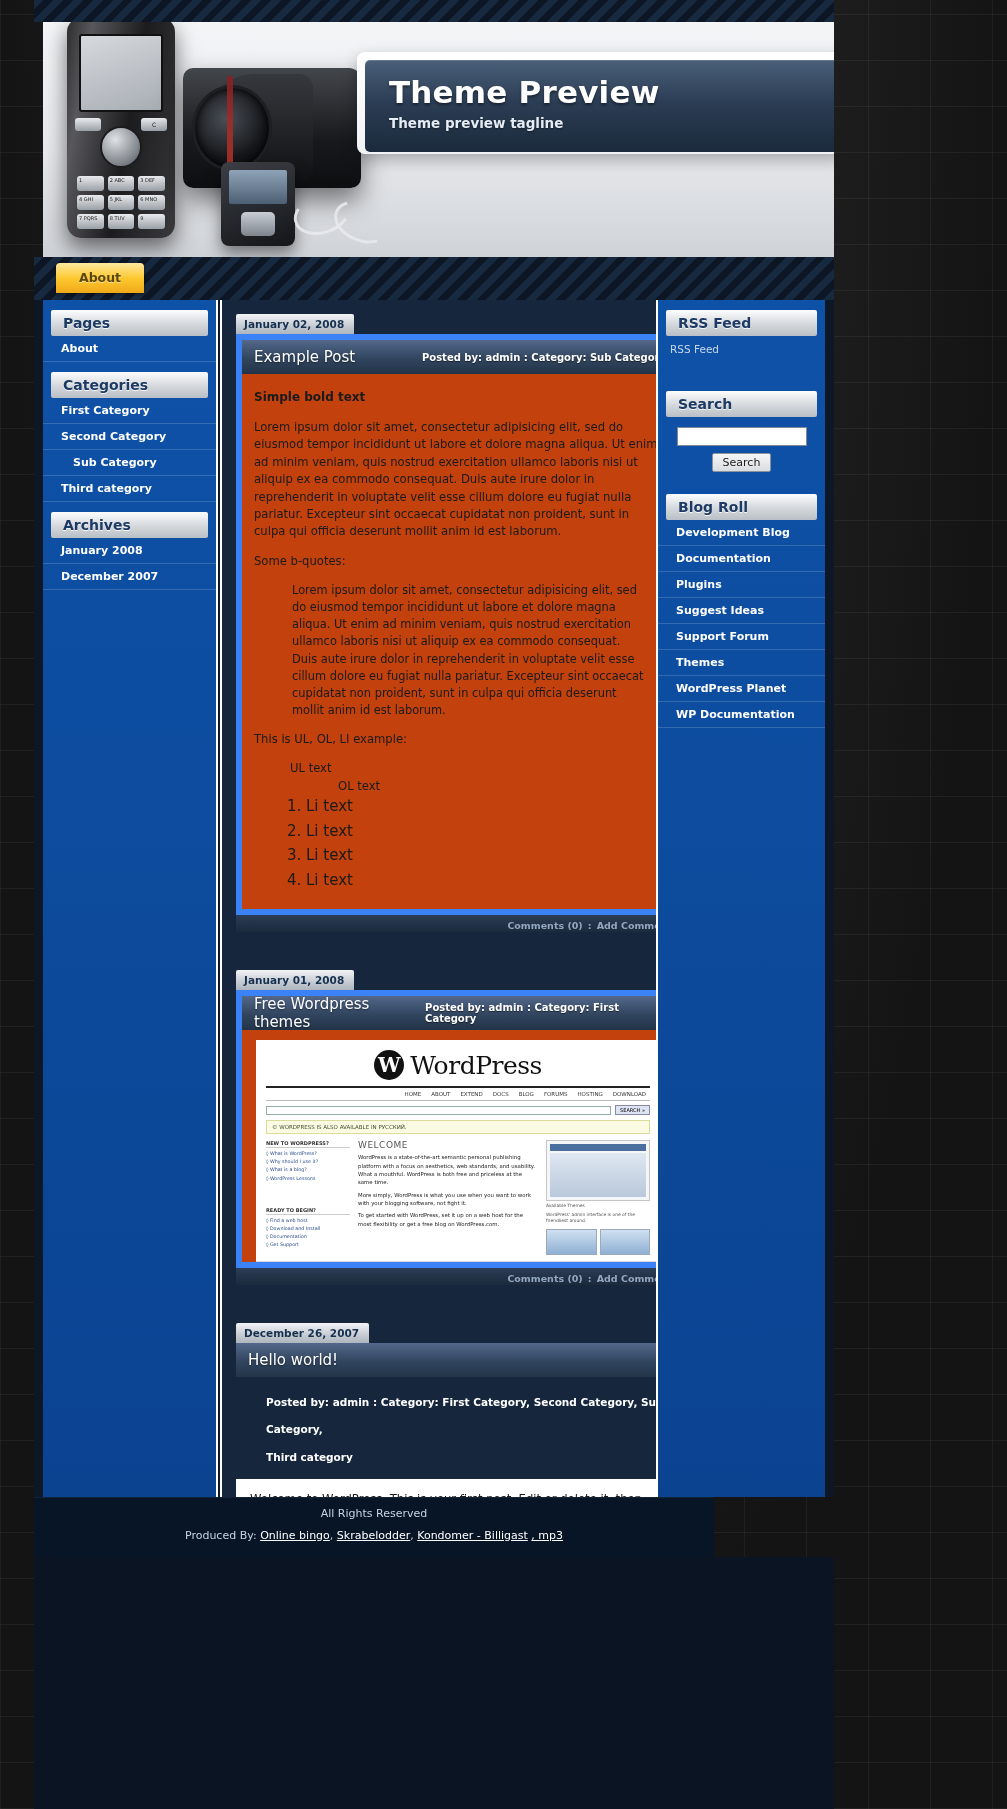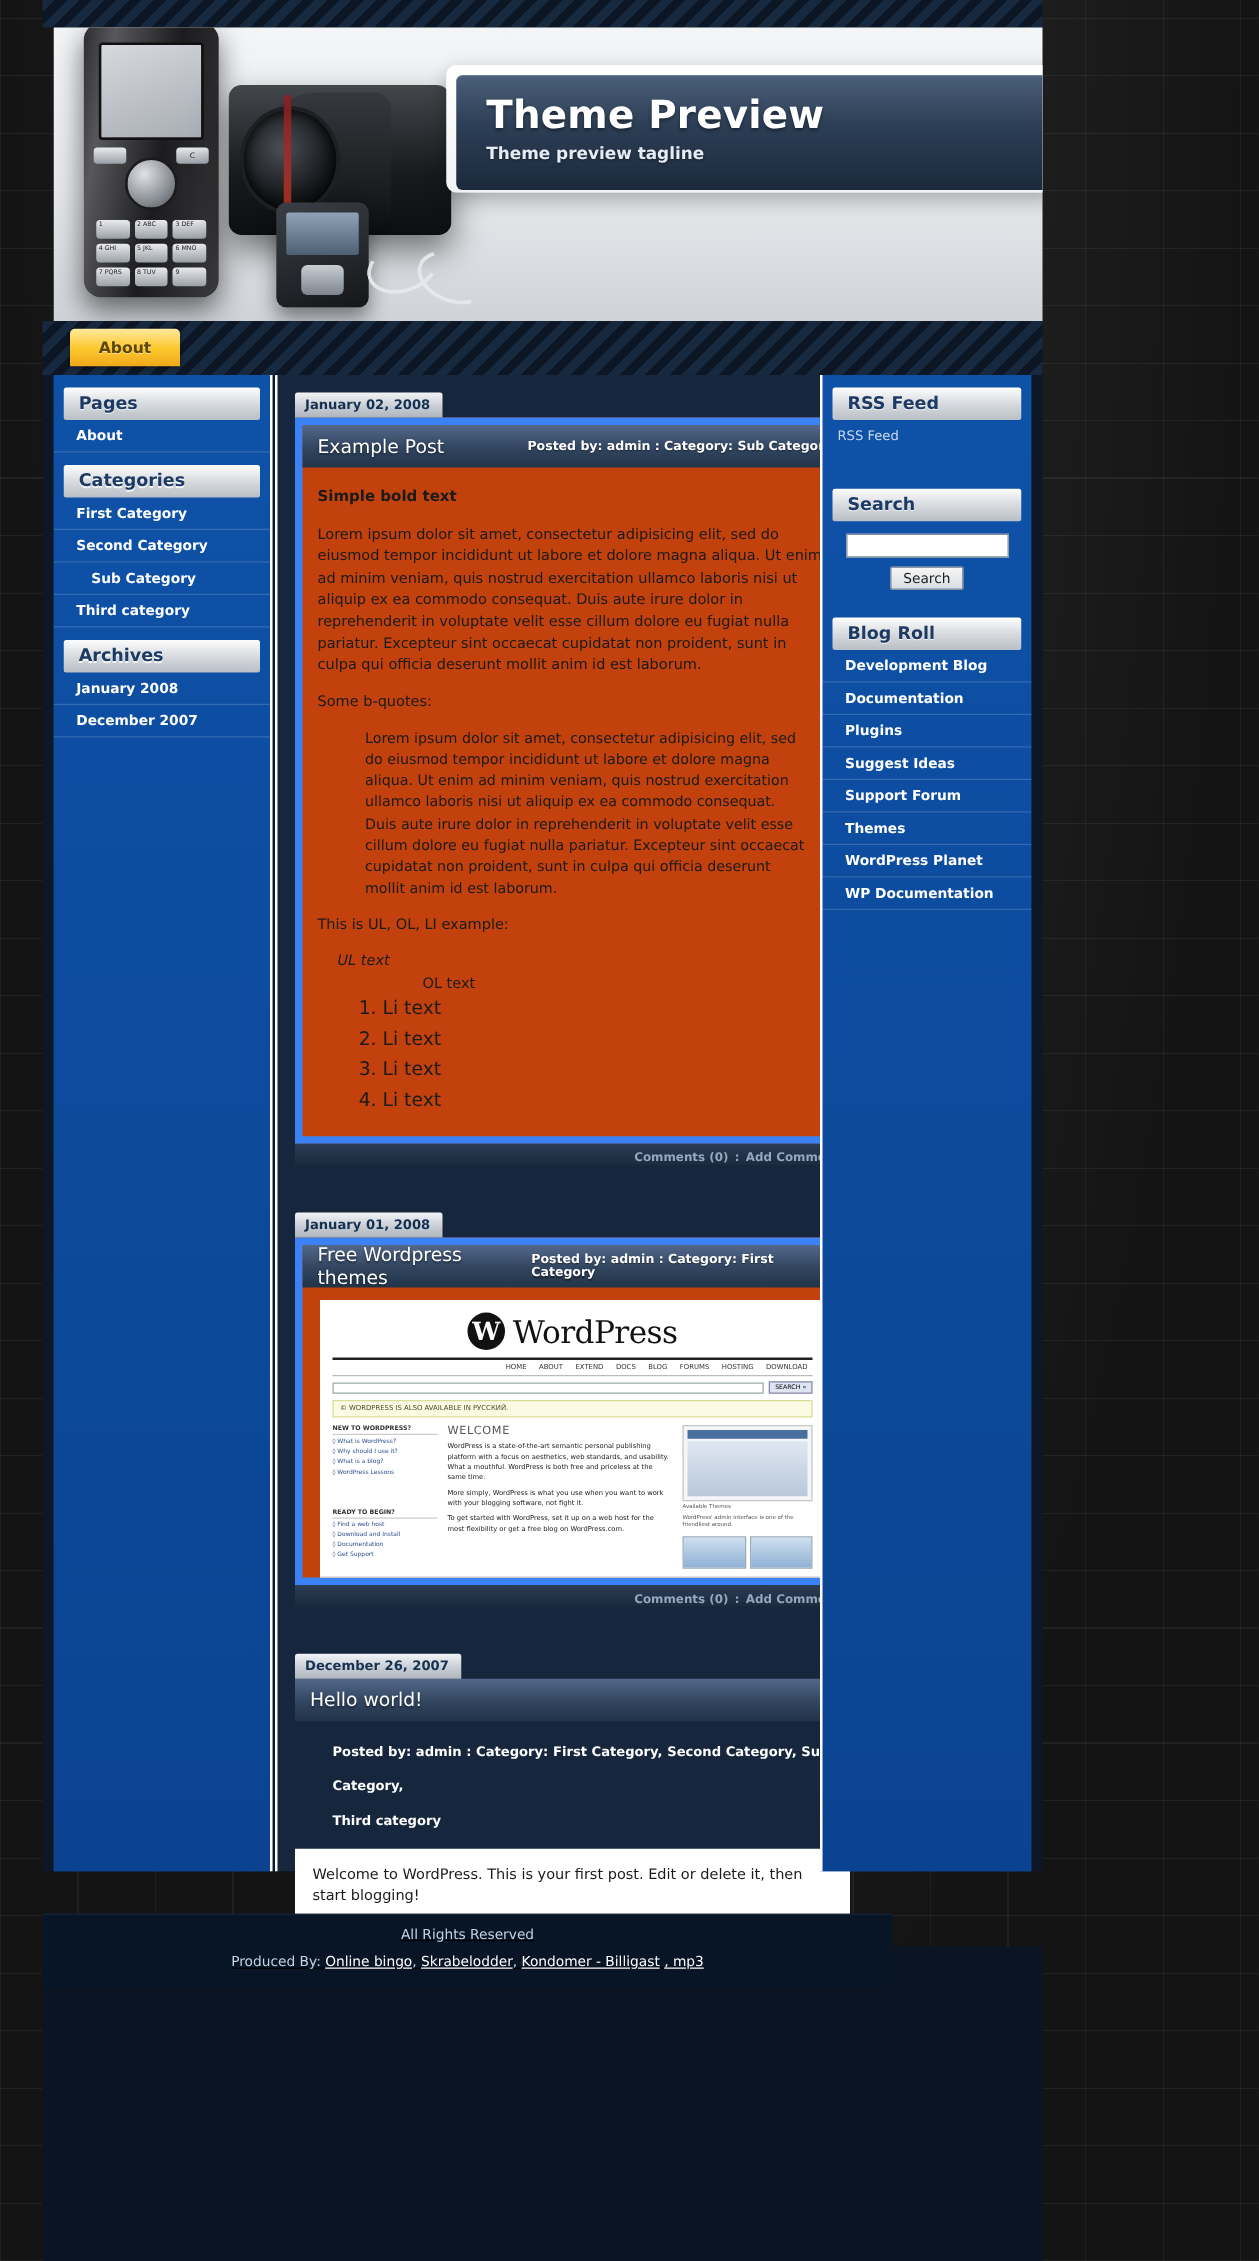--- a/index.html
+++ b/index.html
@@ -238,21 +238,21 @@
   .post-meta {
     color: #ffffff; font-size: 10px; font-weight: bold;
     text-shadow: 0 1px 1px rgba(0,0,0,.5);
   }
   .post-body { padding: 14px 16px 16px 12px; color: #1b1b1b; font-size: 11.6px; line-height: 1.5; }
   .post-body p { margin-bottom: 12px; }
   .post-body .lead { font-weight: bold; font-size: 12px; margin-bottom: 13px; }
   .post-body blockquote {
     margin: 0 14px 12px 38px; font-size: 11.4px; line-height: 1.5;
   }
-  .ul-line { margin-left: 16px; font-style: italic; }
+  .ul-line { margin-left: 36px; }
   .ol-line { margin-left: 84px; }
   .post-body ol { margin: 0 0 0 52px; font-size: 15px; }
   .post-body ol li { margin-bottom: 2px; }
   .post-foot {
     background: linear-gradient(180deg,#2b3d55,#1b2a3c);
     height: 17px; line-height: 17px; text-align: right;
     padding-right: 8px;
   }
   .post-foot a, .post-foot span {
     color: #93a7c0; font-size: 9.5px; font-weight: bold; text-decoration: none;
@@ -306,24 +306,23 @@
   .hello-meta {
     color: #ffffff; font-size: 10.5px; font-weight: bold;
     padding: 12px 10px 0 30px; line-height: 2.6;
   }
   .hello-box {
     background: #ffffff; color: #1b1b1b; font-size: 11.6px;
     padding: 12px 14px; line-height: 1.5; margin-top: 8px;
   }
   
   .footer {
-    position: absolute; left: 34px; top: 1531px; width: 680px; height: 60px;
+    position: absolute; left: 34px; top: 1497px; width: 680px; height: 60px;
     background: #081526; text-align: center; z-index: 3;
     border-top: 1px solid #12243a;
-    text-decoration: underline;
   }
   .footer .rights { color: #c6d3e2; font-size: 11px; padding-top: 9px; }
   .footer .credits { color: #c6d3e2; font-size: 11px; padding-top: 9px; }
   .footer .credits a { color: #ffffff; text-decoration: underline; }
   .tail {
     position: absolute; left: 34px; top: 1557px; width: 800px; height: 252px;
     background: #0b1422; z-index: 1;
   }
 </style>
 </head>

